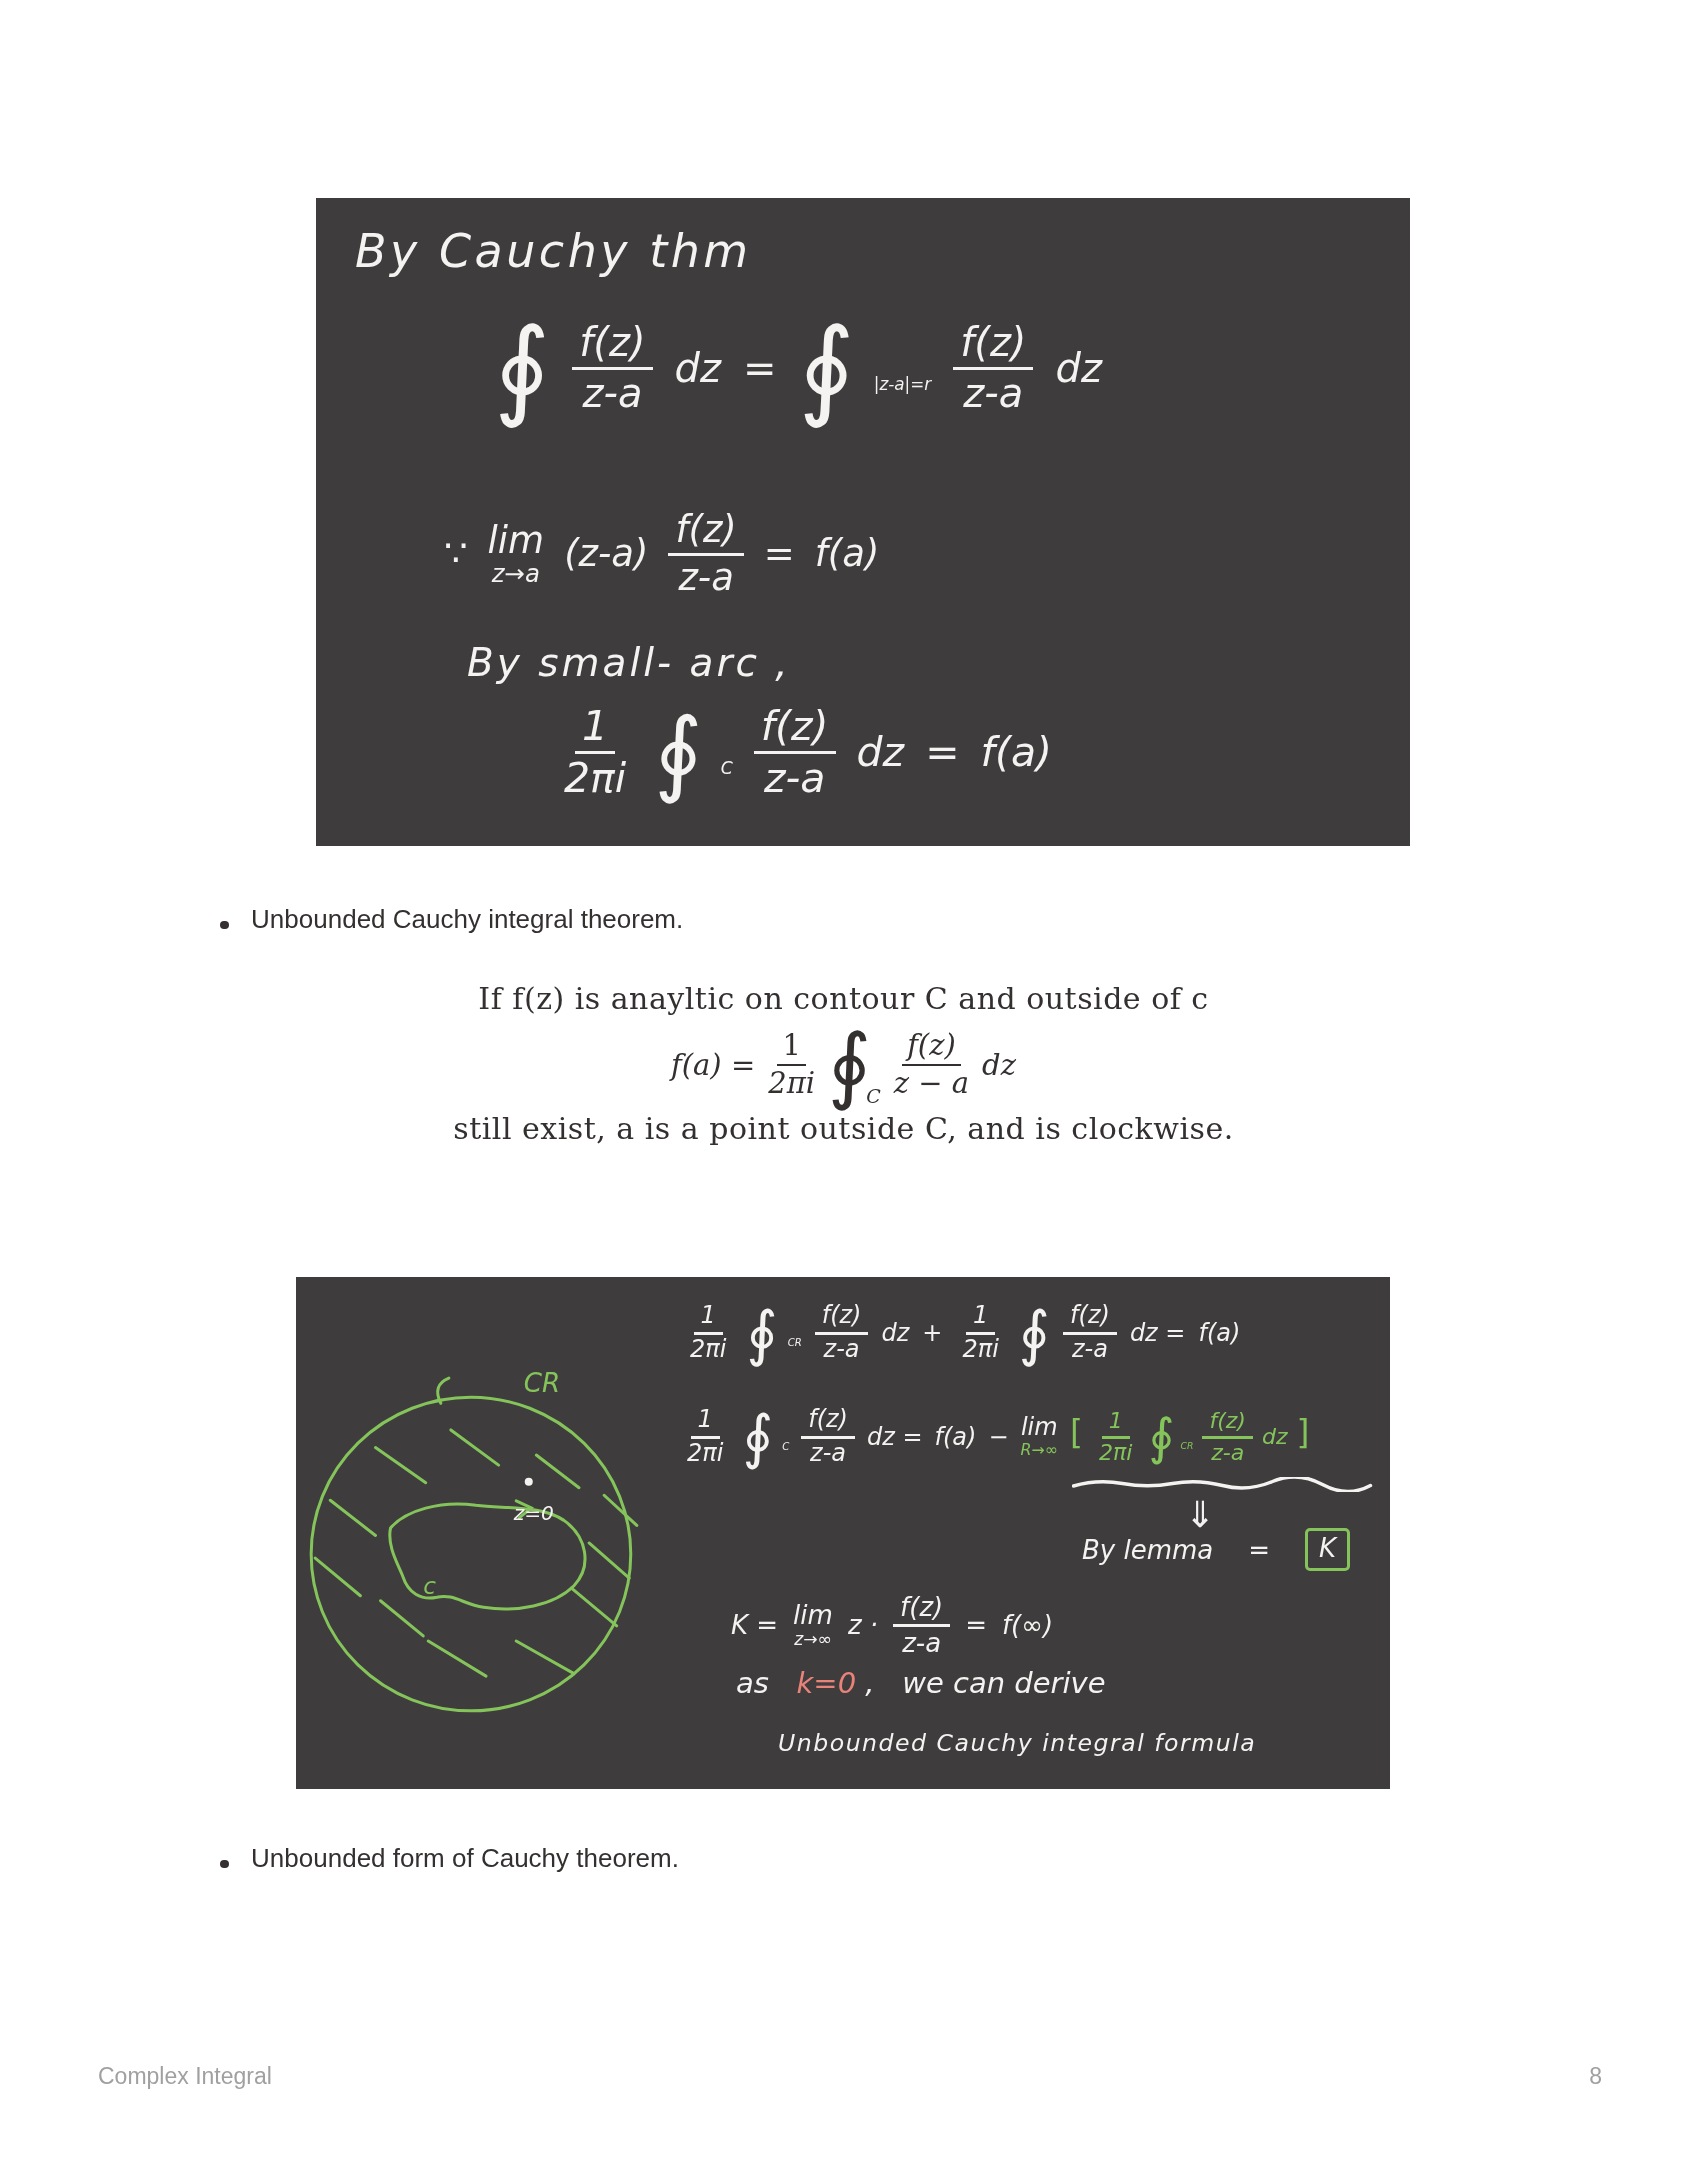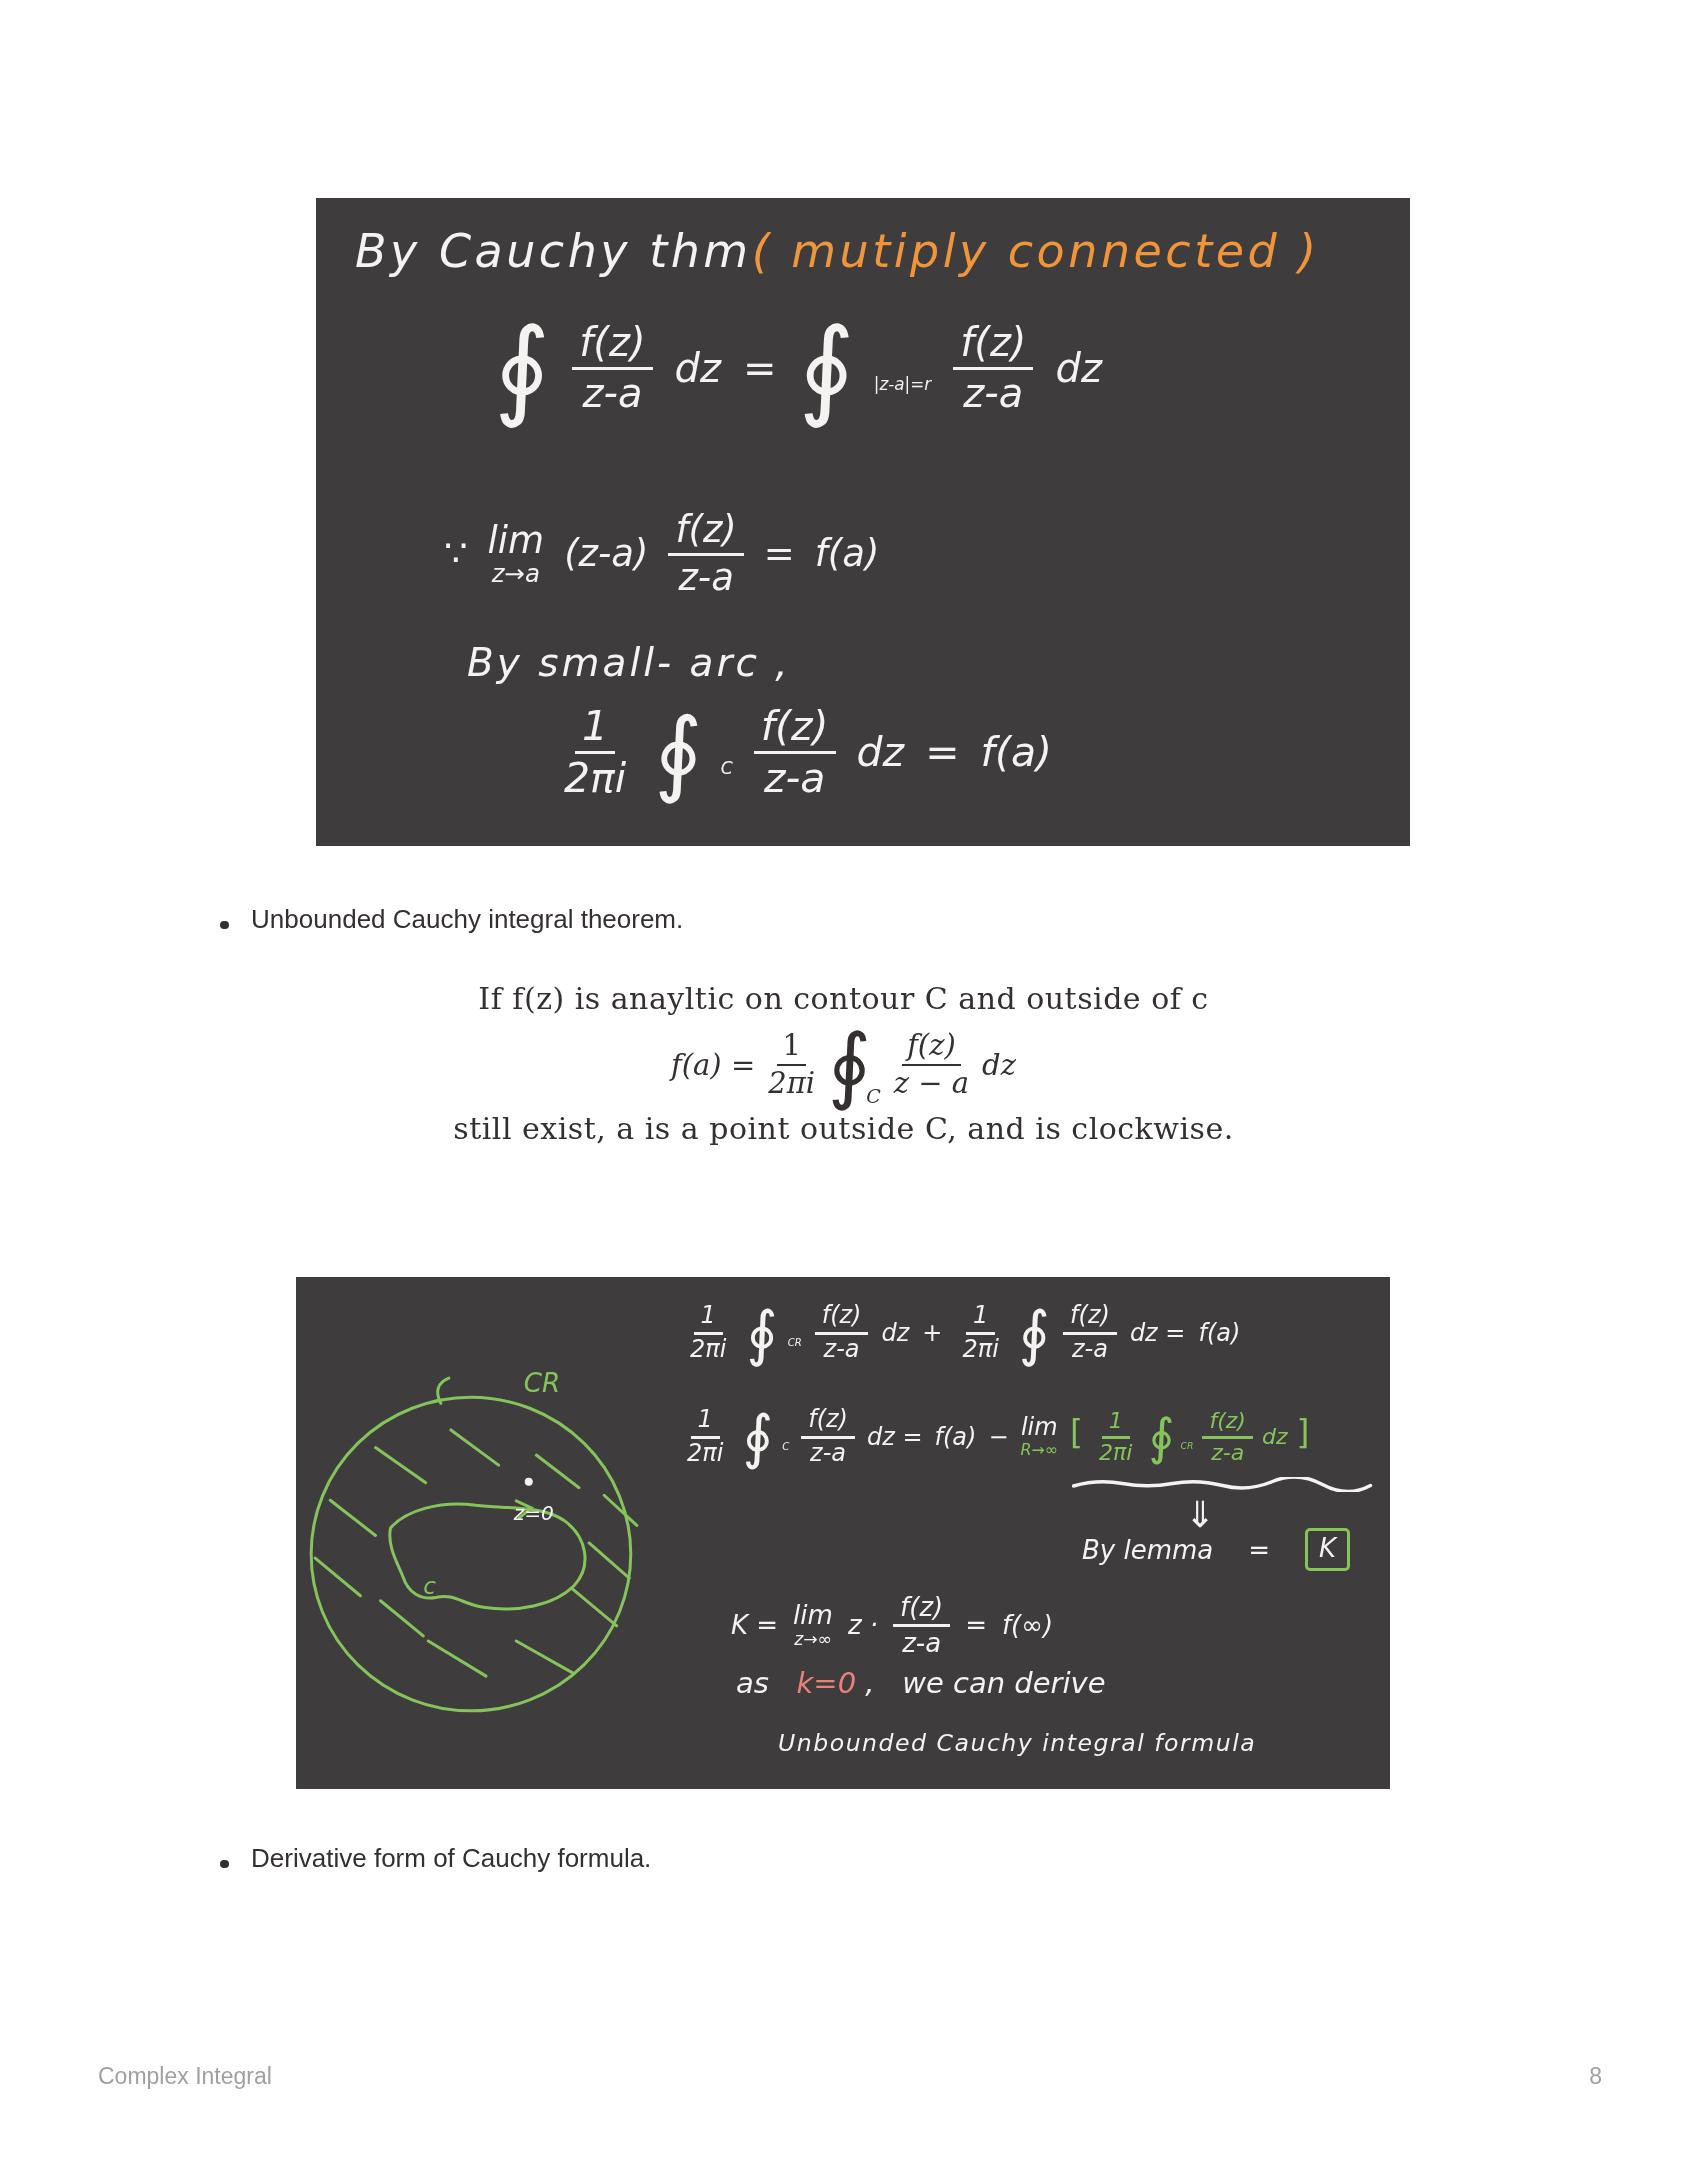--- a/index.html
+++ b/index.html
@@ -72,21 +72,21 @@
 
   svg text{font-family:"DejaVu Sans",sans-serif;font-style:italic;}
 </style>
 </head>
 <body>
 
 <div class="page">
 
   <div class="board" style="left:296px;top:198px;width:1094px;height:648px;margin-left:20px;">
 
-    <div class="hrow b1-title"><span>By Cauchy thm</span><span class="orange">( mutiply connected )</span></div>
+    <div class="hrow b1-title"><span>By Cauchy thm</span></div>
 
     <div class="hrow b1-eq1">
       <span class="oint">∮</span>
       <span class="hfrac">
         <span class="fn">f(z)</span>
         <span class="fd">z-a</span>
       </span>
       <span>dz</span>
       <span>=</span>
       <span class="oint">∮</span>
@@ -274,19 +274,19 @@
       <span>f(∞)</span>
     </div>
 
     <div class="hrow b2-derive"><span>as   </span><span class="red">k=0</span><span> ,   we can derive</span></div>
 
     <div class="hrow b2-final">Unbounded Cauchy integral formula</div>
   </div>
 
   <div class="bullet bullet-2">
     <span class="dot"></span>
-    <span class="btext">Derivative form of Cauchy formula.</span>
+    <span class="btext">Unbounded form of Cauchy theorem.</span>
   </div>
 
   <div class="footer-left">Complex Integral</div>
   <div class="footer-page">8</div>
 </div>
 
 
 </body></html>

